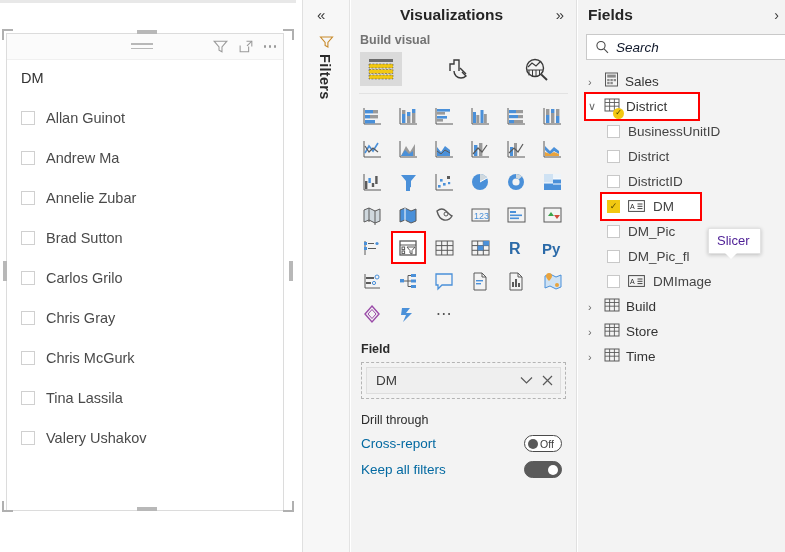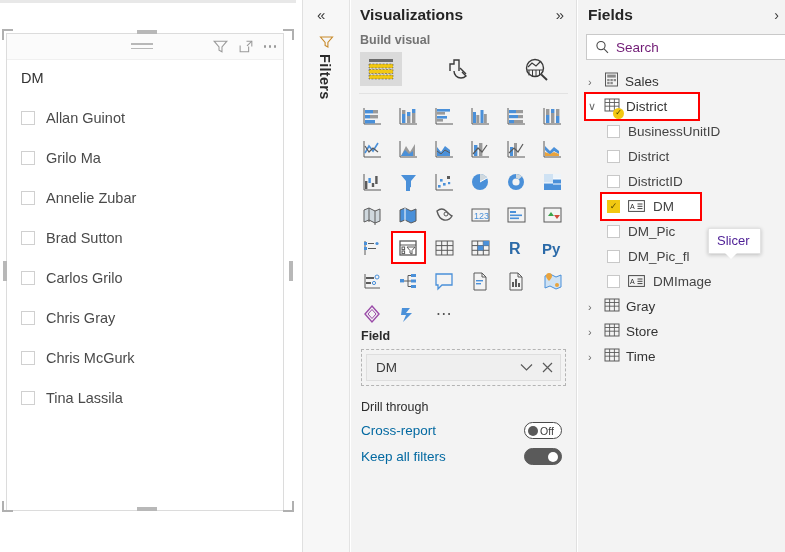--- a/index.html
+++ b/index.html
@@ -106,20 +106,21 @@
   
   .viz-panel {
     position: absolute; left: 351px; top: 0;
     width: 226px; height: 552px;
     background: #f3f3f3;
     border-right: 1px solid #e0e0e0;
   }
   .viz-head {
     display: flex; justify-content: space-between;
     padding: 6px 12px 0 9px;
+    margin-left: 40px;
   }
   .viz-title { font-size: 15.5px; font-weight: bold; color: #252525; }
   .viz-expand { font-size: 15px; color: #3a3a3a; }
   .build-label {
     font-size: 12.5px; font-weight: bold; color: #737373;
     padding: 9px 0 5px 9px;
   }
 
   .vtabs { display: flex; align-items: center; padding: 0 0 0 9px; gap: 36px; }
   .vtab { width: 42px; height: 34px; display: flex; align-items: center; justify-content: center; }
@@ -156,21 +157,21 @@
     z-index: 40;
   }
   .tooltip::after {
     content: ""; position: absolute;
     left: 16px; bottom: -6px;
     border-left: 6px solid transparent;
     border-right: 6px solid transparent;
     border-top: 6px solid #ffffff;
   }
 
-  .field-sec { padding: 0 10px; }
+  .field-sec { padding: 0 10px; margin-top: 13px; }
   .field-label { font-size: 12.5px; font-weight: bold; color: #2b2b2b; margin-bottom: 6px; }
   .drop-zone { border: 1px dashed #b4b4b4; padding: 4px; }
   .field-pill {
     display: flex; align-items: center; justify-content: space-between;
     background: #efefef; border: 1px solid #dedede;
     height: 27px; padding: 0 7px 0 9px;
   }
   .field-pill-txt { font-size: 13.5px; color: #3c3c3c; }
   .pill-ctrls { display: flex; align-items: center; gap: 9px; color: #555; font-size: 13px; }
 
@@ -201,21 +202,21 @@
     padding: 6px 6px 0 10px;
   }
   .fields-title { font-size: 15.5px; font-weight: bold; color: #252525; }
   .fields-x { font-size: 14px; color: #3a3a3a; }
   .search-box {
     margin: 10px 0 0 8px;
     height: 26px; width: 212px;
     background: #ffffff; border: 1px solid #c9c9c9;
     display: flex; align-items: center; padding-left: 8px; gap: 7px;
   }
-  .search-ph { font-size: 13.5px; color: #701a75; }
+  .search-ph { font-size: 13.5px; color: #0f172a; font-style: italic; }
 
   .tree { margin-top: 9px; }
   .tnode {
     display: flex; align-items: center;
     height: 25px; padding-left: 10px; gap: 6px;
     position: relative;
   }
   .tnode.hl {
     outline: 2.5px solid #ff0000;
     background: #ffffff;
@@ -287,21 +288,21 @@
 
       <div class="slicer-body">
         <div class="slicer-title">DM</div>
         <div id="slicer-list">
             <div class="slicer-item">
               <span class="slicer-cb"></span>
               <span class="slicer-lbl">Allan Guinot</span>
             </div>
             <div class="slicer-item">
               <span class="slicer-cb"></span>
-              <span class="slicer-lbl">Grilo Ma</span>
+              <span class="slicer-lbl">Andrew Ma</span>
             </div>
             <div class="slicer-item">
               <span class="slicer-cb"></span>
               <span class="slicer-lbl">Annelie Zubar</span>
             </div>
             <div class="slicer-item">
               <span class="slicer-cb"></span>
               <span class="slicer-lbl">Brad Sutton</span>
             </div>
             <div class="slicer-item">
@@ -312,20 +313,24 @@
               <span class="slicer-cb"></span>
               <span class="slicer-lbl">Chris Gray</span>
             </div>
             <div class="slicer-item">
               <span class="slicer-cb"></span>
               <span class="slicer-lbl">Chris McGurk</span>
             </div>
             <div class="slicer-item">
               <span class="slicer-cb"></span>
               <span class="slicer-lbl">Tina Lassila</span>
+            </div>
+            <div class="slicer-item">
+              <span class="slicer-cb"></span>
+              <span class="slicer-lbl">Valery Ushakov</span>
             </div>
           </div>
       </div>
     </div>
 
     <div class="corner c-tl"></div>
     <div class="corner c-tr"></div>
     <div class="corner c-bl"></div>
     <div class="corner c-br"></div>
     <div class="edge e-t"></div>
@@ -788,21 +793,21 @@
               <path d="M9.5 4h5M9.5 6.3h5M9.5 8.6h5" stroke="#2b2b2b" stroke-width=".9"></path>
             </svg></span>
           <span class="flabel">DMImage</span>
         </div>
         <div class="tnode">
           <span class="chev">›</span>
           <span class="tbl-ico"><svg width="16" height="14" viewBox="0 0 16 14">
               <rect x="1" y="1" width="14" height="12" fill="none" stroke="#5a5a5a"></rect>
               <path d="M1 4.5h14M1 8.2h14M5.6 1v12M10.4 1v12" stroke="#5a5a5a" stroke-width=".9"></path>
             </svg></span>
-          <span class="tlabel">Gray</span>
+          <span class="tlabel">Build</span>
         </div>
         <div class="tnode">
           <span class="chev">›</span>
           <span class="tbl-ico"><svg width="16" height="14" viewBox="0 0 16 14">
               <rect x="1" y="1" width="14" height="12" fill="none" stroke="#5a5a5a"></rect>
               <path d="M1 4.5h14M1 8.2h14M5.6 1v12M10.4 1v12" stroke="#5a5a5a" stroke-width=".9"></path>
             </svg></span>
           <span class="tlabel">Store</span>
         </div>
         <div class="tnode">

